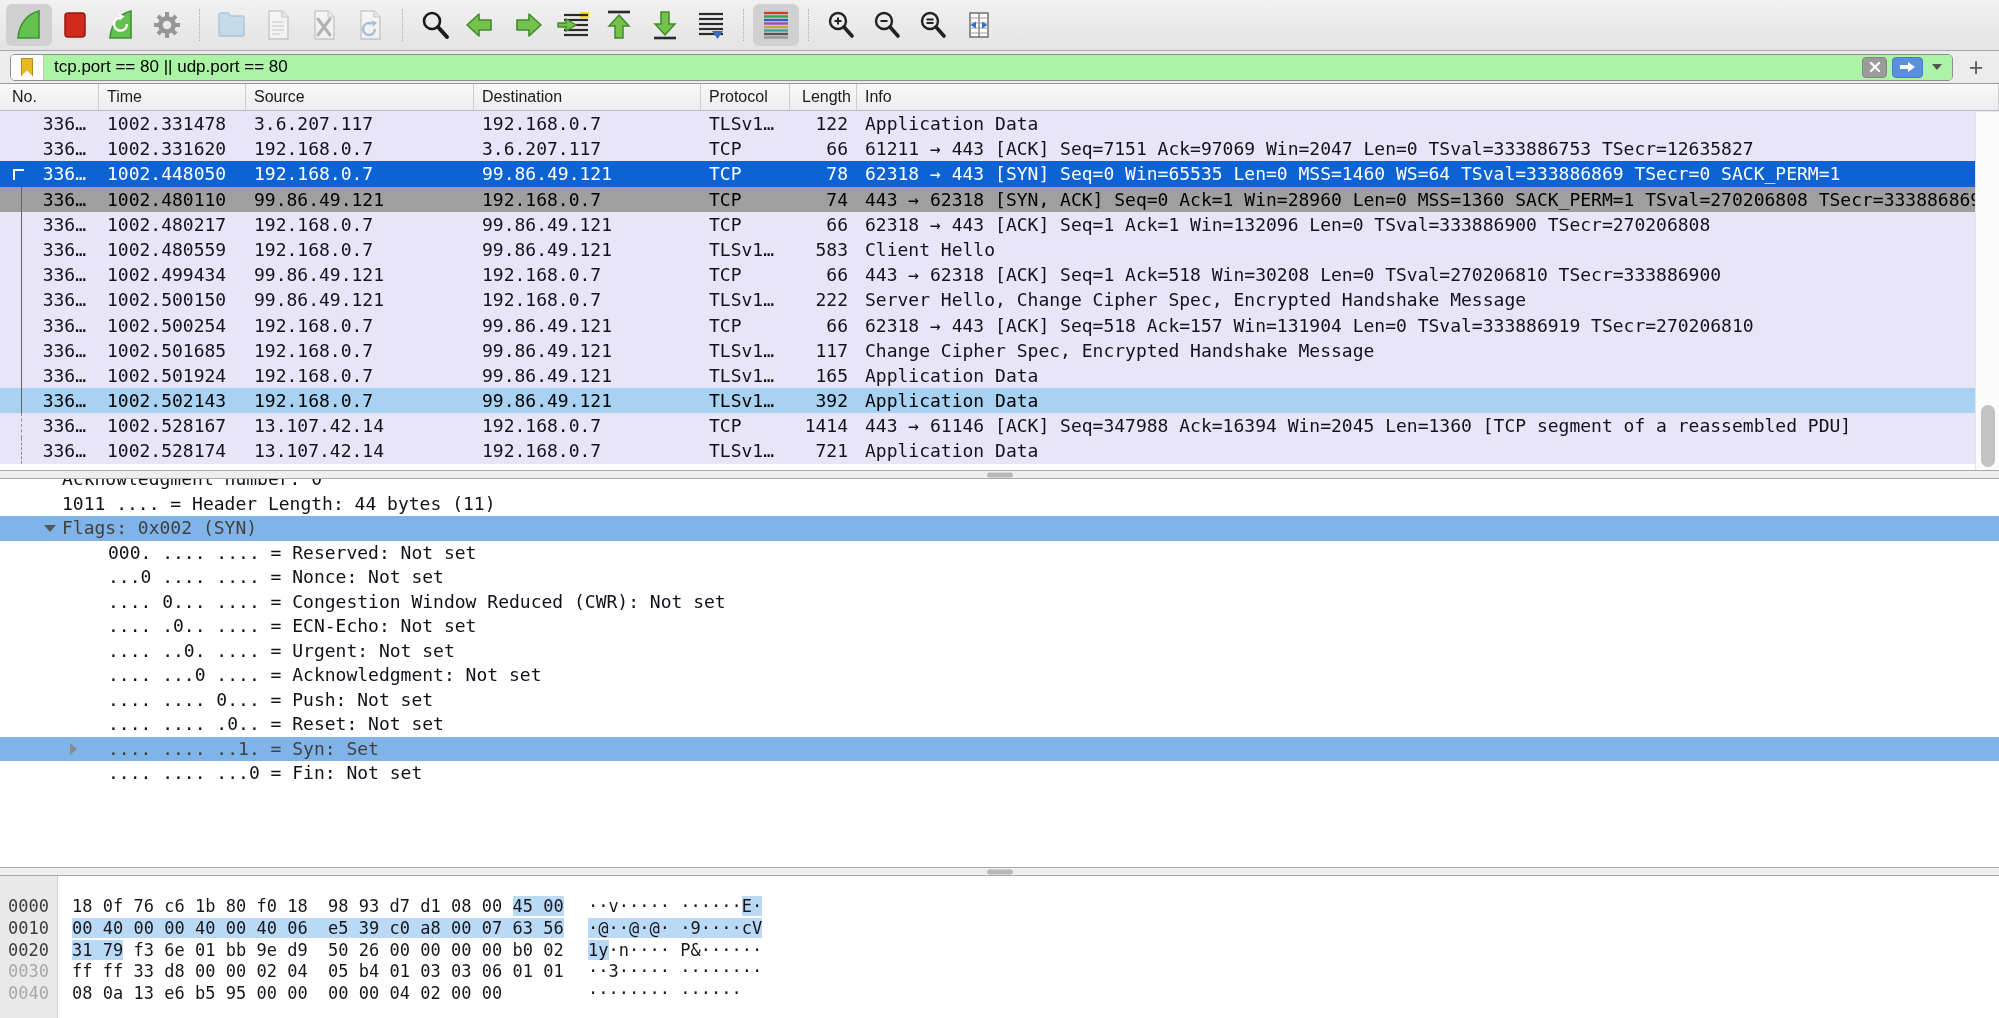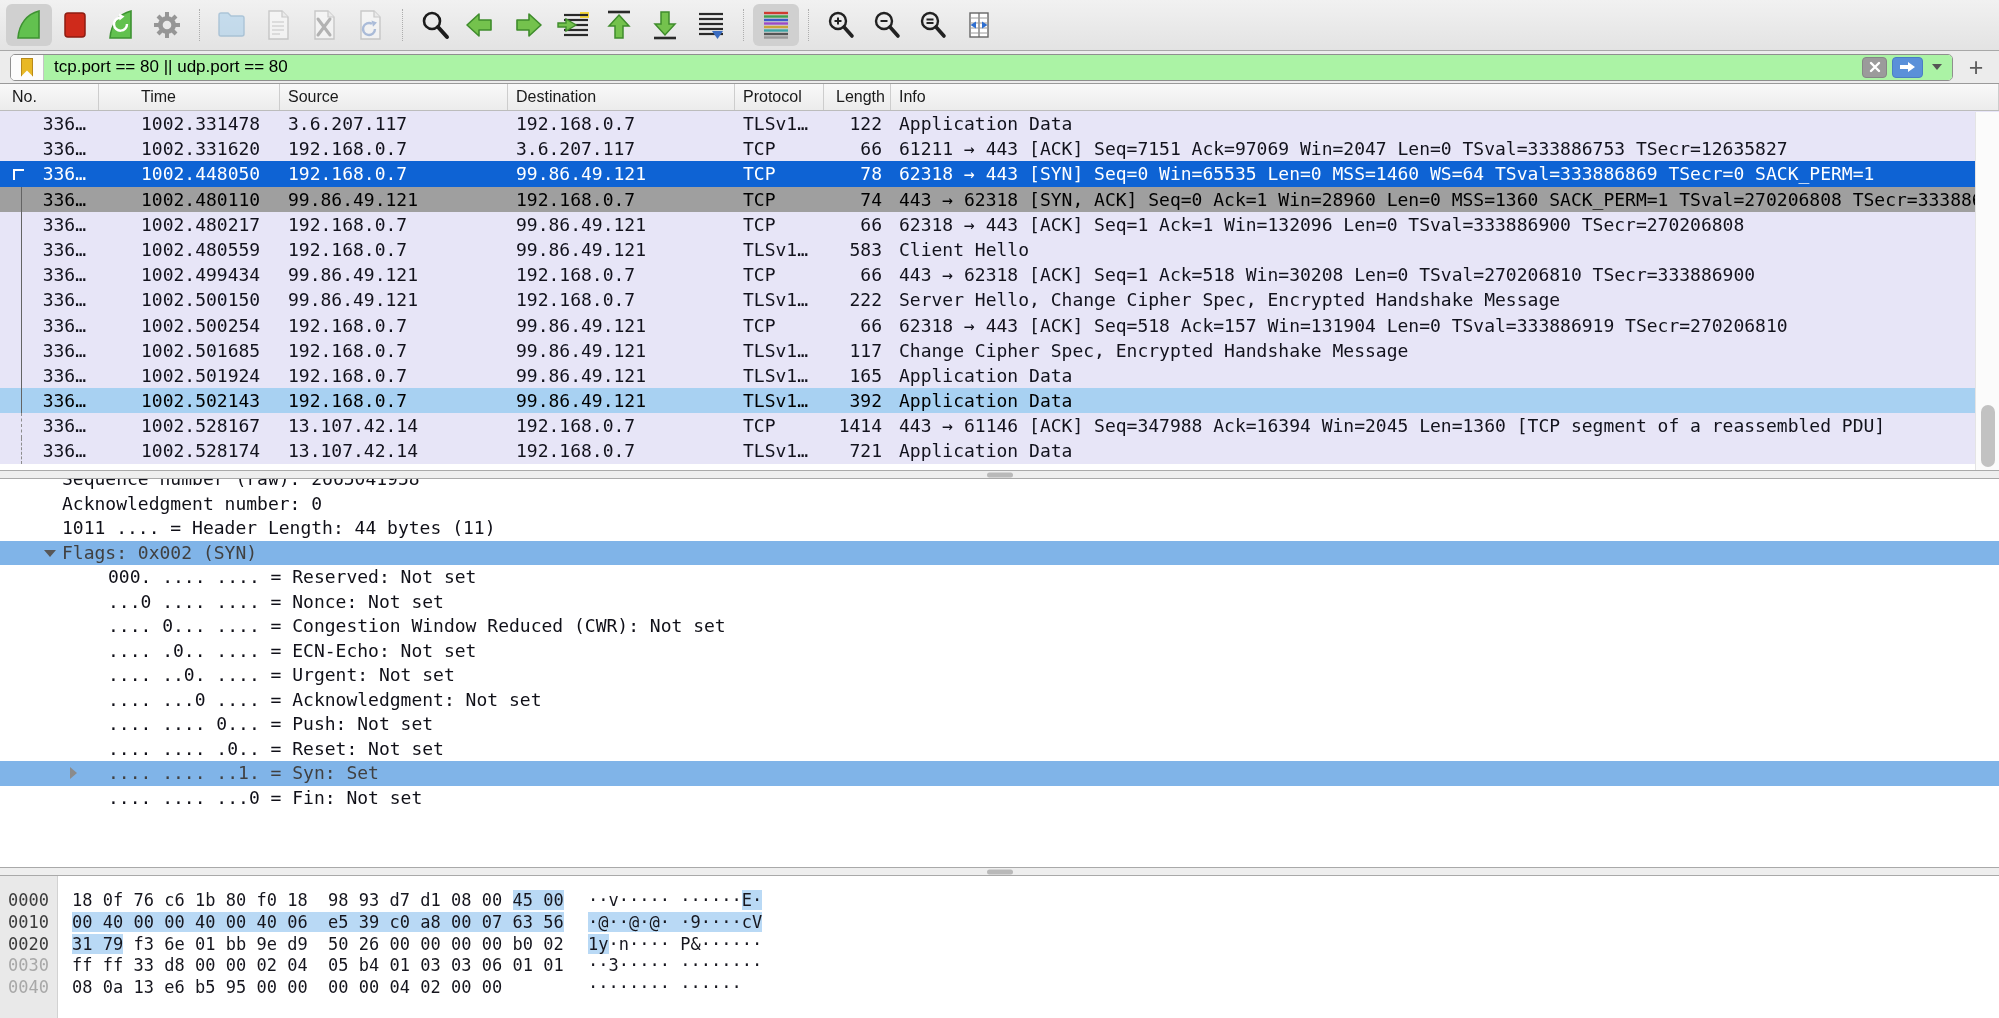--- a/index.html
+++ b/index.html
@@ -37,21 +37,21 @@
   .fapply{width:31px;background:#5a90d9;border:1px solid #4a7ec4;}
   .fcaret{width:0;height:0;border-left:5px solid transparent;border-right:5px solid transparent;
           border-top:6px solid #555;margin:auto 10px auto 4px;}
   .add-filter-btn{width:26px;text-align:center;font-size:25px;color:#5c5c5c;line-height:26px;flex:0 0 auto;}
 
   
   .packet-list{height:386px;flex:0 0 386px;background:#fff;position:relative;overflow:hidden;}
   .pl-header{height:27px;display:flex;background:linear-gradient(#f9f9f9,#ececec);
              border-bottom:1px solid #bcbcbc;font-size:16px;color:#1a1a1a;}
   .pl-h-cell{padding:4px 0 0 8px;border-right:1px solid #cdcdcd;white-space:nowrap;overflow:hidden;flex:0 0 auto;}
-  .c-no{width:99px;} .c-time{width:147px;margin-left:34px;} .c-src{width:228px;} .c-dst{width:227px;}
+  .c-no{width:99px;} .c-time{width:147px;} .c-src{width:228px;} .c-dst{width:227px;}
   .c-proto{width:89px;} .c-len{width:67px;} .c-info{flex:1 1 auto;width:auto;min-width:0;}
   .pl-h-cell.c-no{padding-left:12px;} .pl-h-cell.c-len{padding-left:12px;}
   .pl-rows{font-family:"DejaVu Sans Mono",monospace;font-size:18px;color:#12121c;}
   .pl-row{height:25.2px;line-height:25.3px;display:flex;background:var(--rowbg);
           position:relative;white-space:nowrap;}
   .pl-cell{padding-left:8px;overflow:hidden;flex:0 0 auto;}
   .pl-cell.c-no{text-align:right;padding:0 13px 0 0;}
   .pl-cell.c-len{text-align:right;padding:0 9px 0 0;}
   .pl-row.selected{background:var(--sel);color:#fff;}
   .pl-row.related{background:var(--rel);color:#000;}
@@ -83,21 +83,21 @@
             border-top:7px solid #575757;}
   .arr-right{position:absolute;left:70px;top:6px;width:0;height:0;
              border-top:6px solid transparent;border-bottom:6px solid transparent;
              border-left:7px solid #8b8b8b;}
 
   
   .hexpane{height:142px;flex:0 0 142px;background:#fff;position:relative;
            font-family:"DejaVu Sans Mono",monospace;font-size:17px;color:#16161e;}
   .hex-gutter{position:absolute;left:0;top:0;bottom:0;width:58px;background:#e9e9e9;
               border-right:1px solid #d2d2d2;}
-  .hex-rows{position:relative;padding-top:14px;text-align:center;}
+  .hex-rows{position:relative;padding-top:20px;text-align:center;}
   .hex-row{height:21.8px;line-height:21.8px;white-space:pre;position:relative;}
   .hx-off{position:absolute;left:8px;color:#3c3c3c;}
   .hx-off.dim{color:#a8a8a8;}
   .hx-bytes{position:absolute;left:72px;}
   .hx-ascii{position:absolute;left:588px;}
   .hlb{background:var(--hexhl);}
 </style>
 </head>
 <body>
 
@@ -455,21 +455,20 @@
       <div class="pl-thumb"></div>
     </div>
   </div>
 
   <div class="splitter">
     <div class="grip"></div>
   </div>
 
   <div class="details">
     <div class="d-rows" id="detailRows">
-        <div class="d-row"><span class="d-txt-1">Sequence number (raw): 2665041958</span></div>
         <div class="d-row"><span class="d-txt-1">Acknowledgment number: 0</span></div>
         <div class="d-row"><span class="d-txt-1">1011 .... = Header Length: 44 bytes (11)</span></div>
         <div class="d-row hl"><div class="arr-down"></div><span class="d-txt-1">Flags: 0x002 (SYN)</span></div>
         <div class="d-row"><span class="d-txt-2">000. .... .... = Reserved: Not set</span></div>
         <div class="d-row"><span class="d-txt-2">...0 .... .... = Nonce: Not set</span></div>
         <div class="d-row"><span class="d-txt-2">.... 0... .... = Congestion Window Reduced (CWR): Not set</span></div>
         <div class="d-row"><span class="d-txt-2">.... .0.. .... = ECN-Echo: Not set</span></div>
         <div class="d-row"><span class="d-txt-2">.... ..0. .... = Urgent: Not set</span></div>
         <div class="d-row"><span class="d-txt-2">.... ...0 .... = Acknowledgment: Not set</span></div>
         <div class="d-row"><span class="d-txt-2">.... .... 0... = Push: Not set</span></div>

